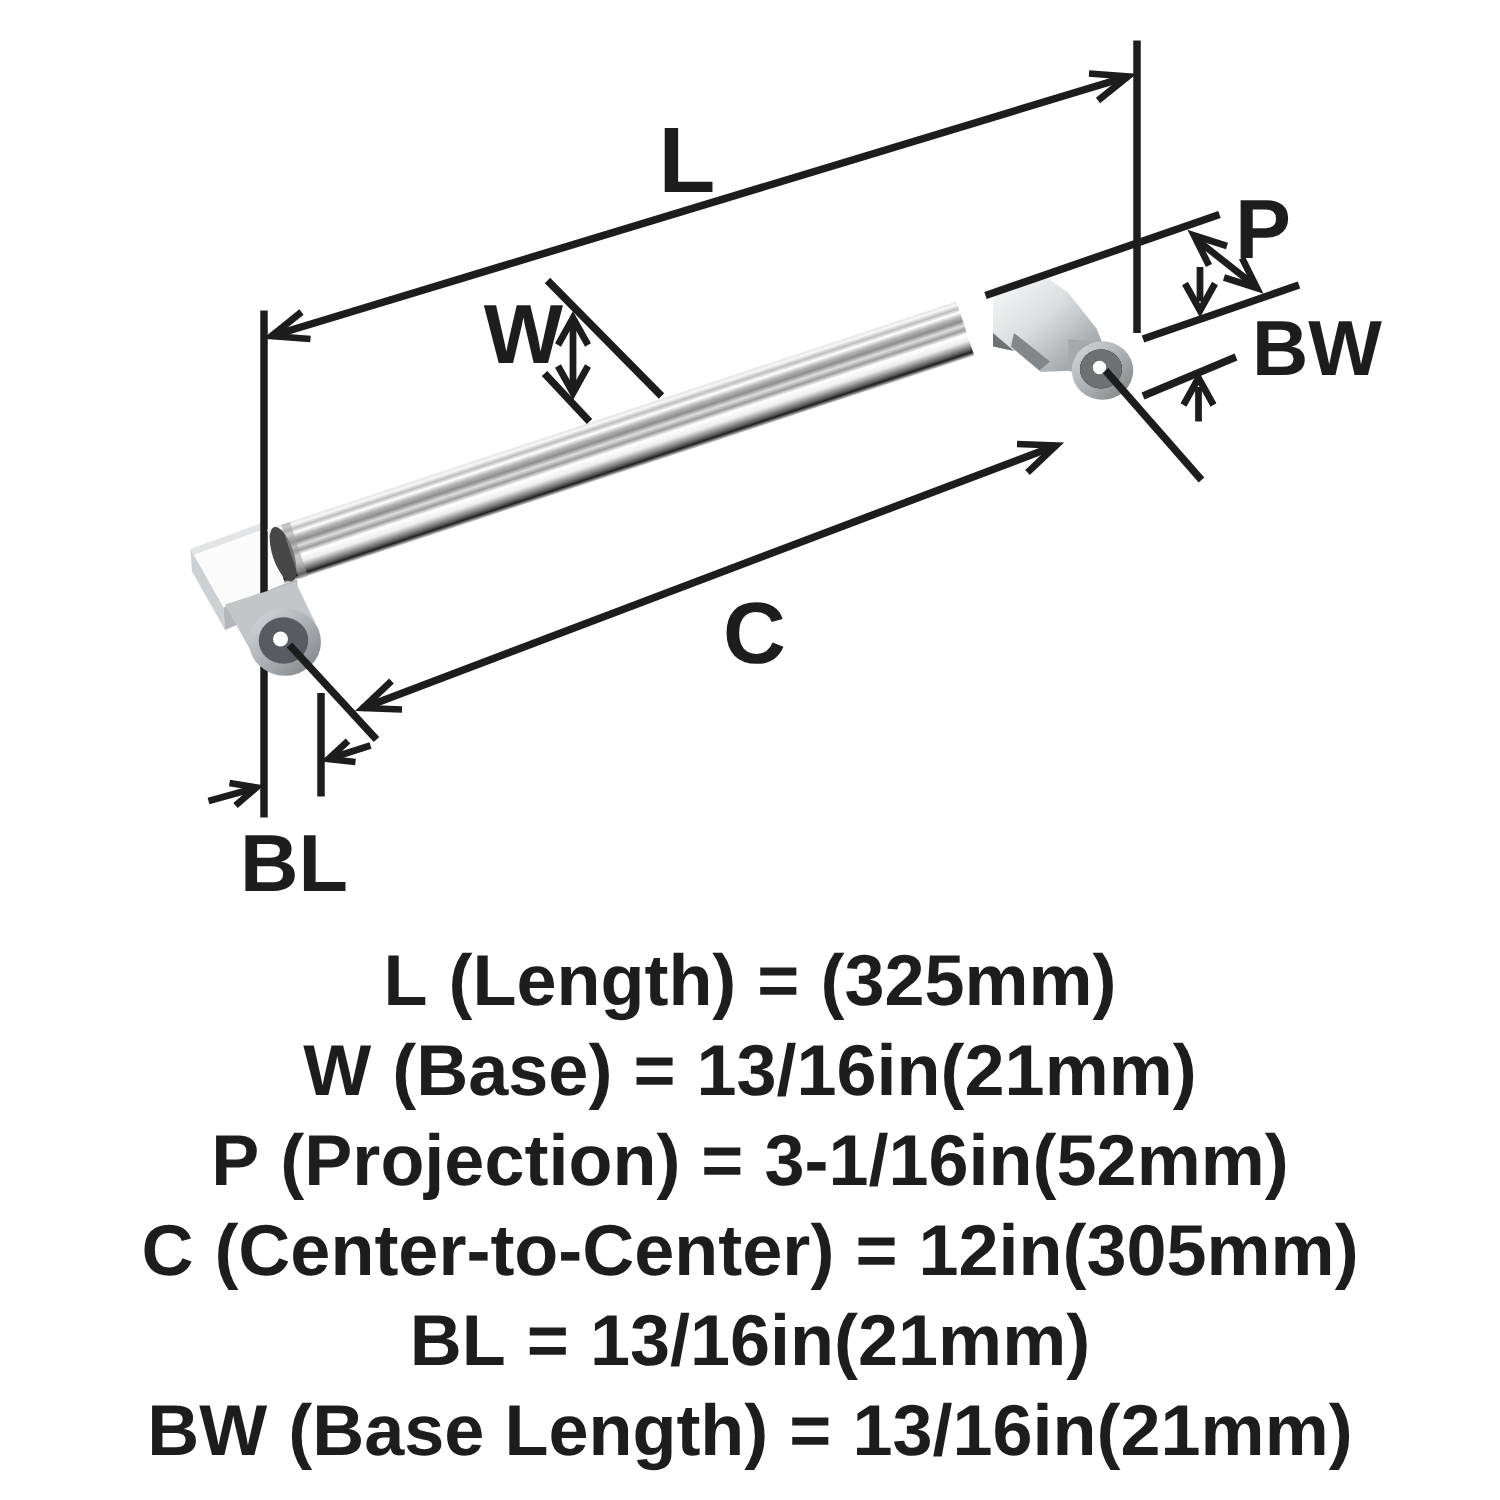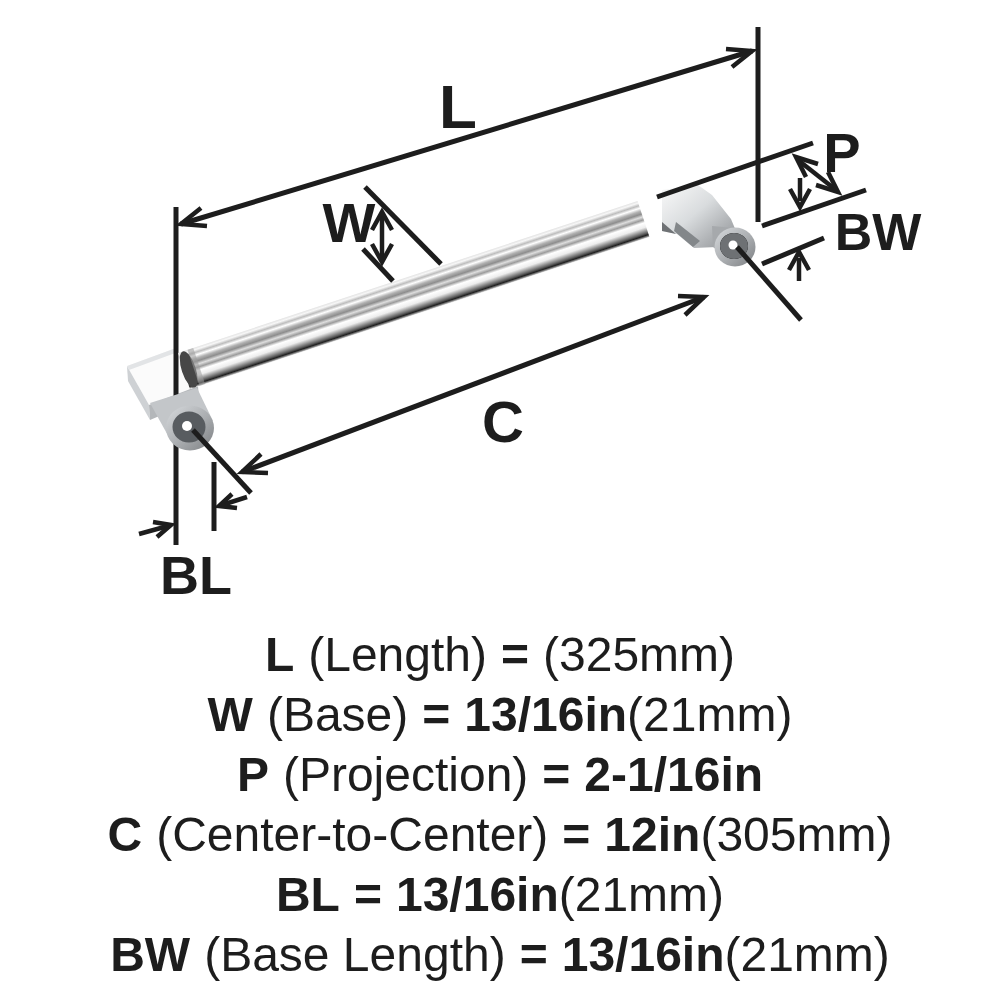--- a/index.html
+++ b/index.html
@@ -11,21 +11,21 @@
   .dim-label{font-family:"Liberation Sans",sans-serif;font-weight:700;fill:#1d1d1d;}
   .specs{
     position:absolute;left:0;top:625px;width:1000px;
     color:#1d1d1d;
   }
   .spec-row{
     height:60px;display:flex;justify-content:center;align-items:baseline;
     font-size:48px;line-height:60px;white-space:pre;
   }
   .spec-row .b{font-weight:700;}
-  .spec-row .r{font-weight:400;}
+  .spec-row .r{font-weight:700;}
   .sp{margin-right:14px;}
 </style>
 </head>
 <body>
 
 <div class="canvas">
 
   <svg class="diagram-svg" width="1000" height="620" viewBox="0 0 1000 620">
     <defs>
       <linearGradient id="flute" x1="0" y1="0" x2="0" y2="1">
@@ -170,21 +170,22 @@
       <span class="r sp">(Base)</span>
       <span class="b sp">=</span>
       <span class="b">13/16in</span>
       <span class="r">(21mm)</span>
     </div>
 
     <div class="spec-row">
       <span class="b sp">P</span>
       <span class="r sp">(Projection)</span>
       <span class="b sp">=</span>
-      <span class="b">2-1/16in</span>
+      <span class="b">3-1/16in</span>
+      <span class="r">(52mm)</span>
     </div>
 
     <div class="spec-row">
       <span class="b sp">C</span>
       <span class="r sp">(Center-to-Center)</span>
       <span class="b sp">=</span>
       <span class="b">12in</span>
       <span class="r">(305mm)</span>
     </div>
 

